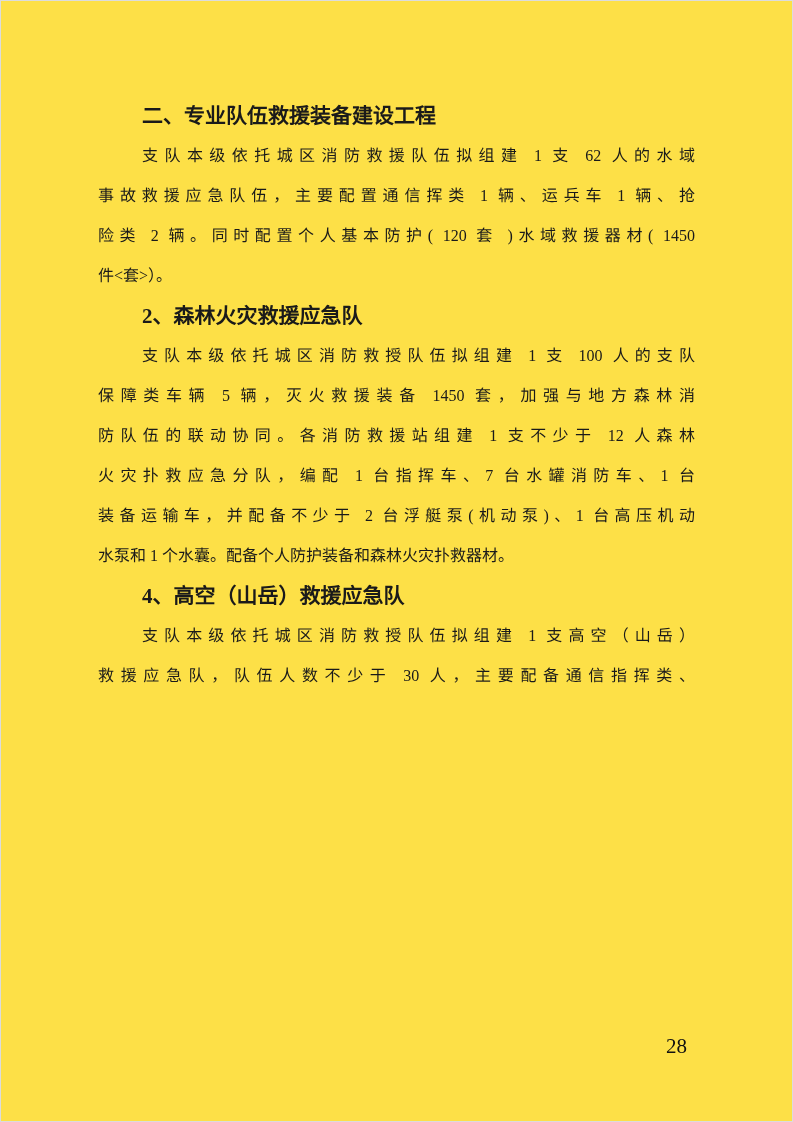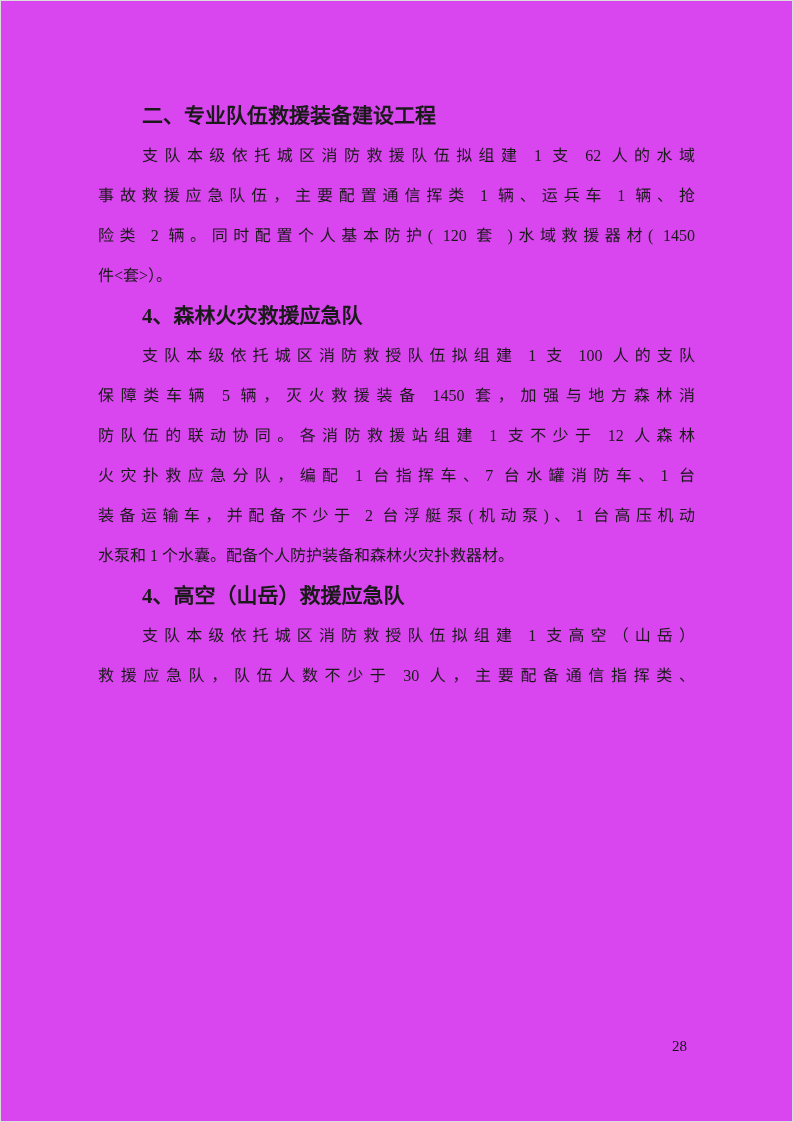--- a/index.html
+++ b/index.html
@@ -4,21 +4,21 @@
 <style>
   html, body {
     margin: 0;
     padding: 0;
     background: #ffffff;
   }
   .page {
     position: relative;
     width: 793px;
     height: 1122px;
-    background: #d946ef;
+    background: #fde047;
     box-shadow: inset 0 0 0 1px #dcdcdc;
     overflow: hidden;
     font-family: "Liberation Serif", serif;
     color: #1a1a1a;
   }
   .content {
     position: absolute;
     top: 96px;
     left: 98px;
     width: 597px;
@@ -38,42 +38,42 @@
     padding-left: 44px;
   }
   .j {
     text-align: justify;
     text-align-last: justify;
   }
   .page-number {
     position: absolute;
     top: 1036px;
     right: 106px;
-    font-size: 15px;
+    font-size: 21px;
     line-height: 20px;
     color: #111111;
   }
 </style>
 </head>
 <body>
 
 <div class="page">
   <div class="content">
 
     <div class="line heading indent">二、专业队伍救援装备建设工程</div>
 
     <div>
       <div class="line indent j">支队本级依托城区消防救援队伍拟组建 1 支 62 人的水域</div>
       <div class="line j">事故救援应急队伍，主要配置通信挥类 1 辆、运兵车 1 辆、抢</div>
       <div class="line j">险类 2 辆。同时配置个人基本防护( 120 套 )水域救援器材( 1450</div>
       <div class="line">件&lt;套&gt;）。</div>
     </div>
 
     <div>
-      <div class="line heading indent">4、森林火灾救援应急队</div>
+      <div class="line heading indent">2、森林火灾救援应急队</div>
       <div class="line indent j">支队本级依托城区消防救授队伍拟组建 1 支 100 人的支队</div>
       <div class="line j">保障类车辆 5 辆，灭火救援装备 1450 套，加强与地方森林消</div>
       <div class="line j">防队伍的联动协同。各消防救援站组建 1 支不少于 12 人森林</div>
       <div class="line j">火灾扑救应急分队，编配 1 台指挥车、7 台水罐消防车、1 台</div>
       <div class="line j">装备运输车，并配备不少于 2 台浮艇泵(机动泵)、1 台高压机动</div>
       <div class="line">水泵和 1 个水囊。配备个人防护装备和森林火灾扑救器材。</div>
     </div>
 
 
     <div>

